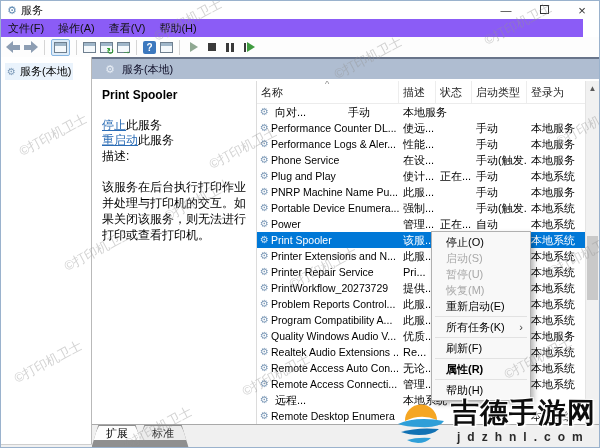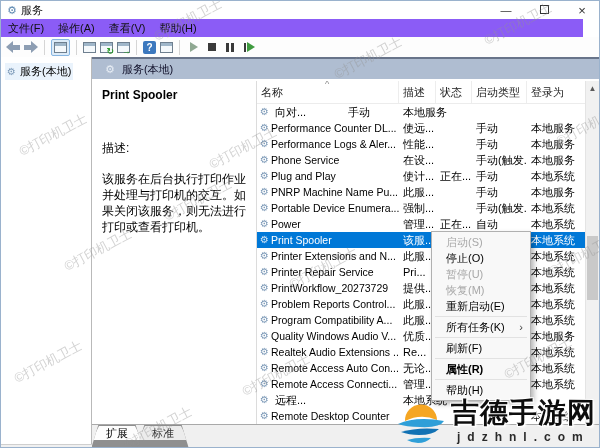--- a/index.html
+++ b/index.html
@@ -45,21 +45,21 @@
   .tree-gear{color:#7d9ab8;font-size:10px;line-height:1;}
   .main-panel{position:absolute;left:91px;top:56px;right:0;height:367px;background:#fff;border-top:2px solid #68748a;box-sizing:border-box;}
   .panel-header{height:20px;background:#afbdd1;display:flex;align-items:center;gap:7px;padding-left:13px;color:#10102a;}
   .panel-gear{color:#e8eef5;font-size:11px;line-height:1;}
   .panel-content{position:absolute;left:0;top:22px;right:0;bottom:0;background:#fff;}
   
   .extended{position:absolute;left:0;top:0;width:165px;bottom:0;border-right:1px solid #dcdcdc;box-sizing:border-box;padding:7px 8px 0 10px;background:#fff;}
   .svc-title{font-size:12px;font-weight:bold;margin-bottom:16px;}
   .svc-link{font-size:12px;line-height:15px;}
   .svc-link .act{color:#2b6cb5;text-decoration:underline;cursor:pointer;}
-  .desc-label{margin-top:38px;font-size:12px;}
+  .desc-label{font-size:12px;}
   .desc-text{margin-top:14px;font-size:12px;line-height:16px;width:152px;word-break:break-all;}
   
   .list{position:absolute;left:165px;top:0;right:14px;bottom:0;overflow:hidden;background:#fff;}
   .list-header{display:flex;height:22px;align-items:center;border-bottom:1px solid #ececec;color:#1c1c1c;}
   .hcell{box-sizing:border-box;height:100%;display:flex;align-items:center;border-right:1px solid #ededed;padding-left:4px;position:relative;}
   .c0{width:142px;} .c1{width:37px;} .c2{width:36px;} .c3{width:55px;} .c4{width:54px;border-right:none;}
   .sort-caret{position:absolute;left:68px;top:-2px;color:#8a8a8a;font-size:9px;}
   .rows{position:absolute;left:0;top:23px;right:0;bottom:0;overflow:hidden;}
   .row{display:flex;height:16px;align-items:center;white-space:nowrap;}
   .row span{box-sizing:border-box;overflow:hidden;white-space:nowrap;flex-shrink:0;}
@@ -164,20 +164,24 @@
 
   <div class="main-panel">
     <div class="panel-header">
       <span class="panel-gear">⚙</span>
       <span>服务(本地)</span>
     </div>
     <div class="panel-content">
 
       <div class="extended">
         <div class="svc-title">Print Spooler</div>
+        <div id="svc-links">
+            <div class="svc-link"><span class="act">停止</span><span>此服务</span></div>
+            <div class="svc-link"><span class="act">重启动</span><span>此服务</span></div>
+          </div>
         <div class="desc-label">描述:</div>
         <div class="desc-text">该服务在后台执行打印作业并处理与打印机的交互。如果关闭该服务，则无法进行打印或查看打印机。</div>
       </div>
 
       <div class="list">
         <div class="list-header" id="list-header">
             <div class="hcell c0">名称<span class="sort-caret">^</span></div>
             <div class="hcell c1">描述</div>
             <div class="hcell c2">状态</div>
             <div class="hcell c3">启动类型</div>
@@ -329,21 +333,21 @@
             </div>
             <div class="row">
               <span class="gearcell">⚙</span>
               <span class="d">远程...</span>
               <span class="s"></span>
               <span class="t"></span>
               <span class="l">本地系统</span>
             </div>
             <div class="row">
               <span class="gearcell">⚙</span>
-              <span class="n">Remote Desktop Counter</span>
+              <span class="n">Remote Desktop Enumera</span>
               <span class="d"></span>
               <span class="s"></span>
               <span class="t"></span>
               <span class="l">本地系统</span>
             </div>
           </div>
       </div>
 
       <div class="scrollbar">
         <div class="sb-up">▲</div>
@@ -358,22 +362,22 @@
           <div class="tab-inner">扩展</div>
         </div>
         <div class="tab-outer tab-idle">
           <div class="tab-inner">标准</div>
         </div>
       </div>
   </div>
   <div class="win-bottom"></div>
 
   <div class="ctx-menu" id="ctx-menu">
+      <div class="ctx-item">停止(O)</div>
       <div class="ctx-item disabled">启动(S)</div>
-      <div class="ctx-item">停止(O)</div>
       <div class="ctx-item disabled">暂停(U)</div>
       <div class="ctx-item disabled">恢复(M)</div>
       <div class="ctx-item">重新启动(E)</div>
       <div class="ctx-sep"></div>
       <div class="ctx-item">所有任务(K)<span class="sub">›</span></div>
       <div class="ctx-sep"></div>
       <div class="ctx-item">刷新(F)</div>
       <div class="ctx-sep"></div>
       <div class="ctx-item bold">属性(R)</div>
       <div class="ctx-sep"></div>

